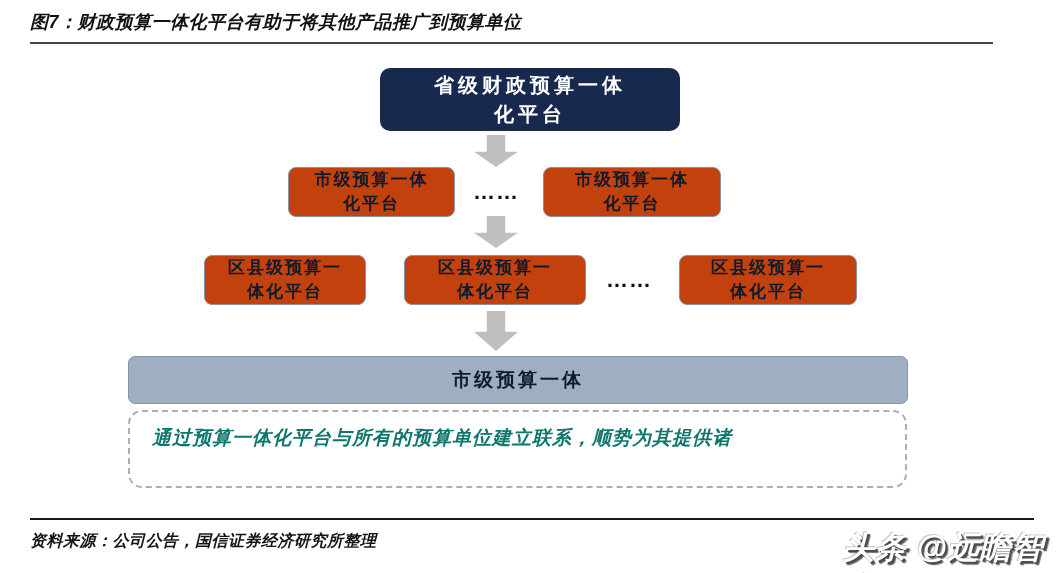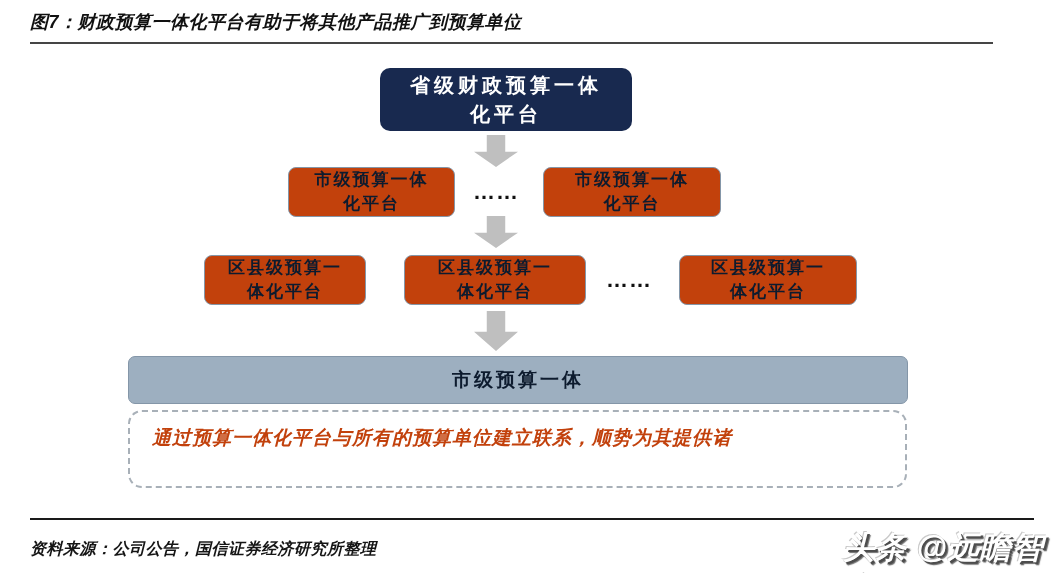--- a/index.html
+++ b/index.html
@@ -17,21 +17,21 @@
   }
   .title-rule { left: 30px; top: 42px; width: 963px; height: 2px; background: #454545; }
 
   .box {
     position: absolute; display: flex; flex-direction: column;
     align-items: center; justify-content: center;
     text-align: center; font-weight: bold;
     font-family: "DejaVu Serif", "Liberation Serif", serif;
   }
   .navy-box {
-    left: 380px; top: 68px; width: 252px; height: 63px;
+    left: 380px; top: 68px; width: 300px; height: 63px;
     background: #18294F; color: #ffffff; border-radius: 10px;
     font-size: 20px; letter-spacing: 4px; line-height: 1.45;
   }
   .gray-box {
     background: #c2410c; border: 1px solid #8496A8; color: #0D1B2E;
     border-radius: 8px; font-size: 17px; letter-spacing: 2px; line-height: 1.4;
   }
   .city-left  { left: 288px; top: 167px; width: 167px; height: 50px; }
   .city-right { left: 543px; top: 167px; width: 178px; height: 50px; }
   .dist-1 { left: 204px; top: 255px; width: 162px; height: 50px; }
@@ -58,29 +58,28 @@
   }
   .arrow-1 { top: 135px; }
   .arrow-2 { top: 216px; }
   .arrow-3 { top: 311px; height: 40px; }
 
   .note-box {
     left: 128px; top: 410px; width: 779px; height: 78px;
     border: 2px dashed #A8B0B8; border-radius: 14px;
     padding: 10px 22px; background: #ffffff;
     font-family: "DejaVu Serif", "Liberation Serif", serif;
-    font-size: 19px; font-weight: bold; color: #c2410c;
+    font-size: 19px; font-weight: bold; color: #0f766e;
     line-height: 1.6; letter-spacing: 1px; text-align: left;
   }
 
   .bottom-rule { left: 30px; top: 518px; width: 1004px; height: 2px; background: #1a1a1a; }
   .source-note {
     left: 30px; top: 531px; font-size: 16px; font-weight: bold; color: #151515;
     letter-spacing: 0.5px;
-    margin-top: 8px;
   }
   .watermark {
     left: 843px; top: 527px; font-size: 31px; font-weight: bold;
     color: #ffffff; letter-spacing: 1px;
     text-shadow: 2px 2px 0 #4d4d4d, 3px 3px 1px #6e6e6e, -1px -1px 0 #c9c9c9;
   }
 </style>
 </head>
 <body>
 

